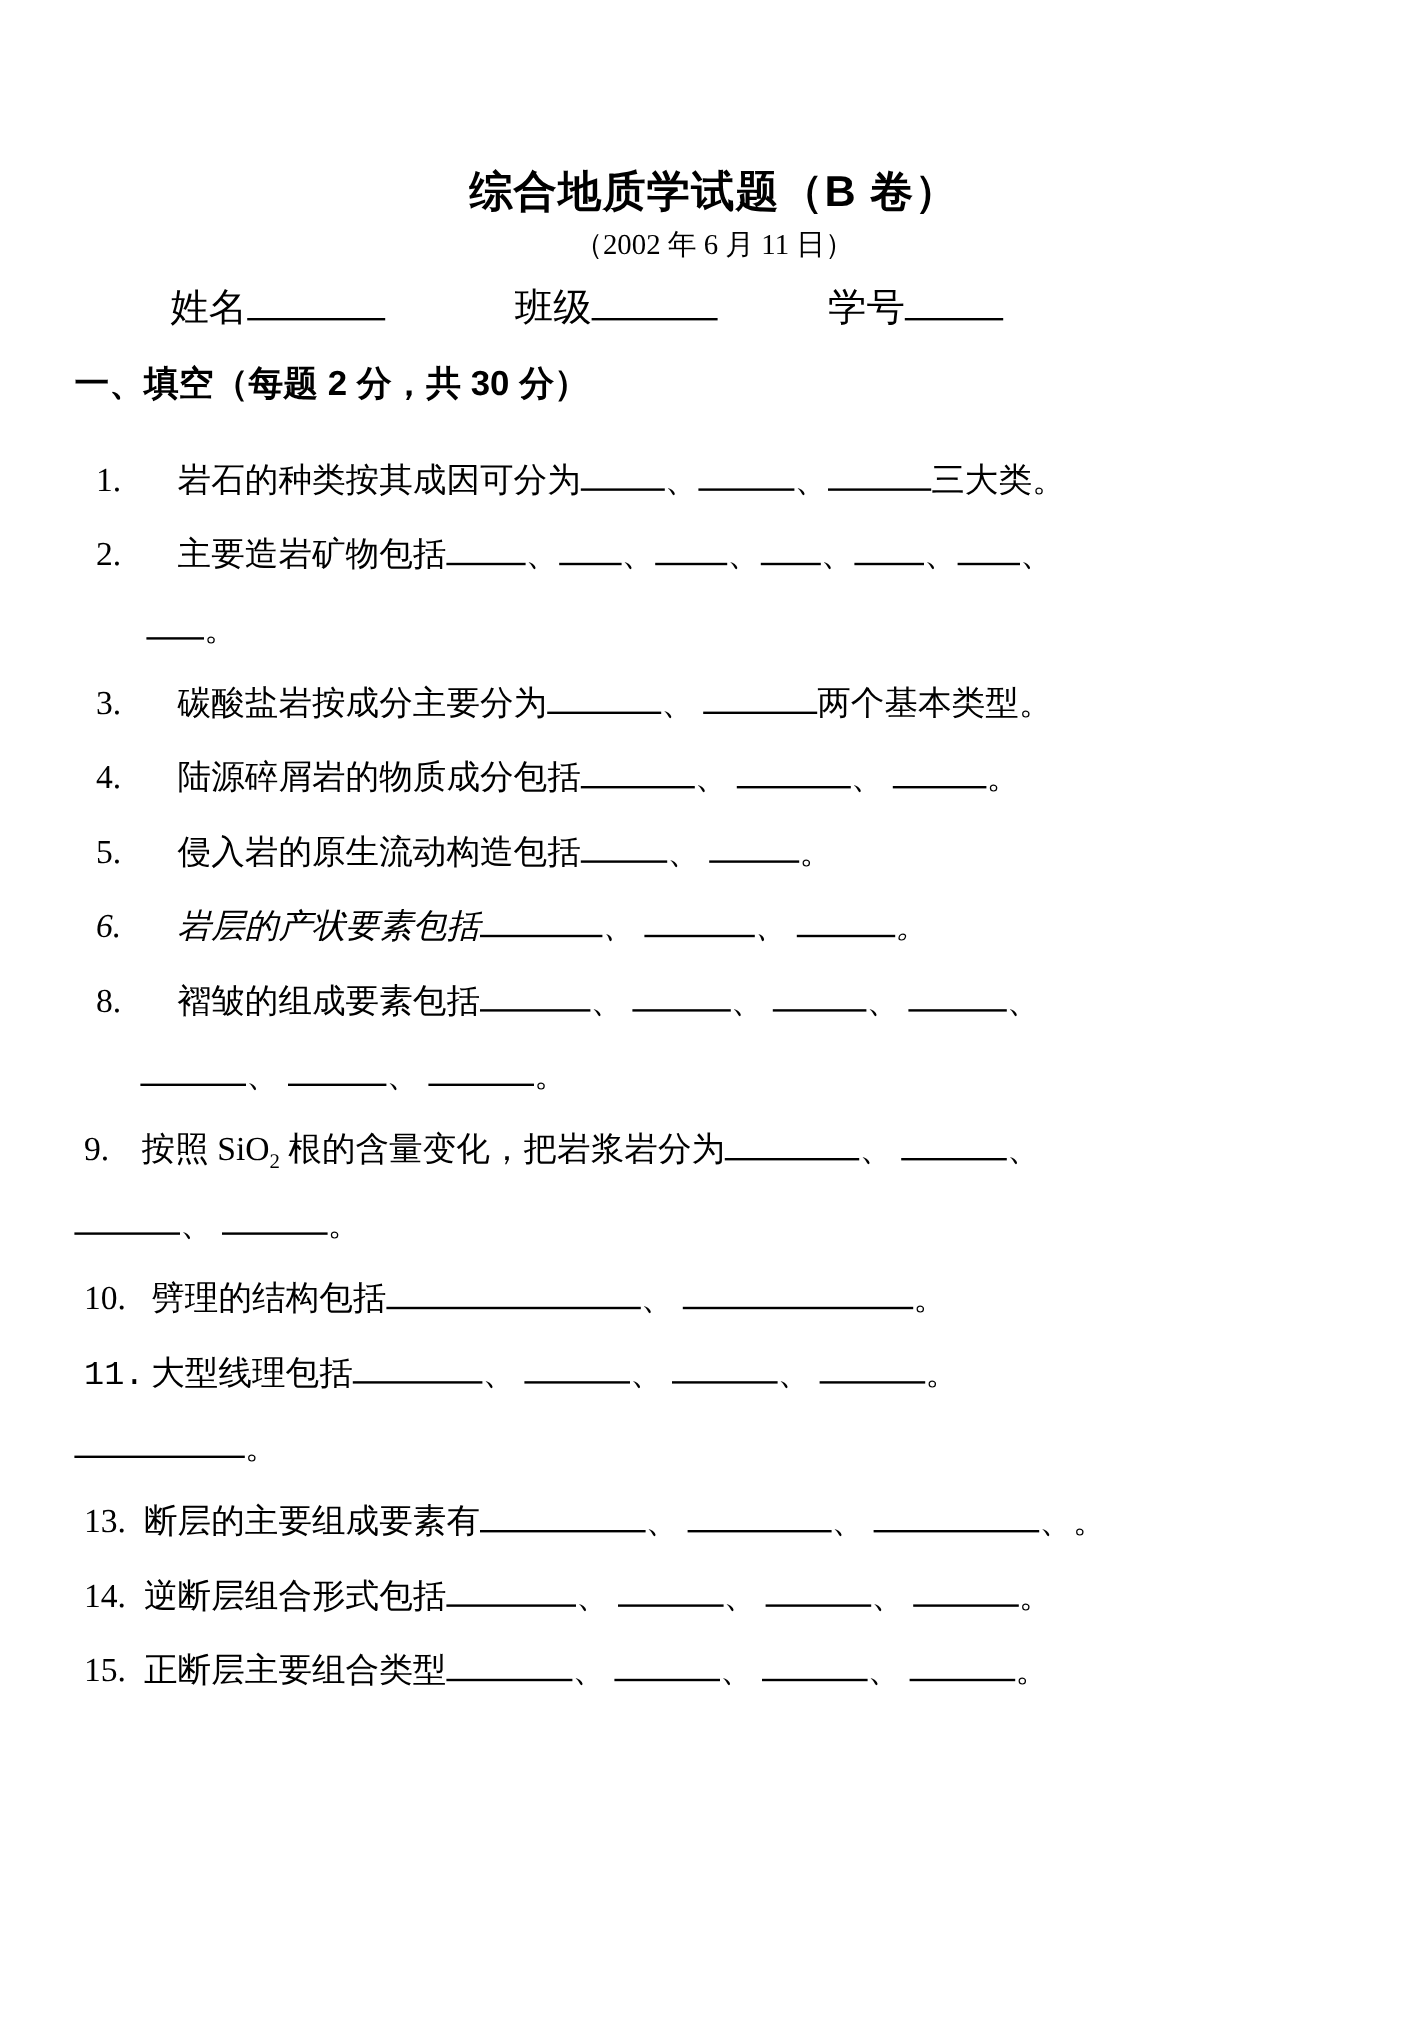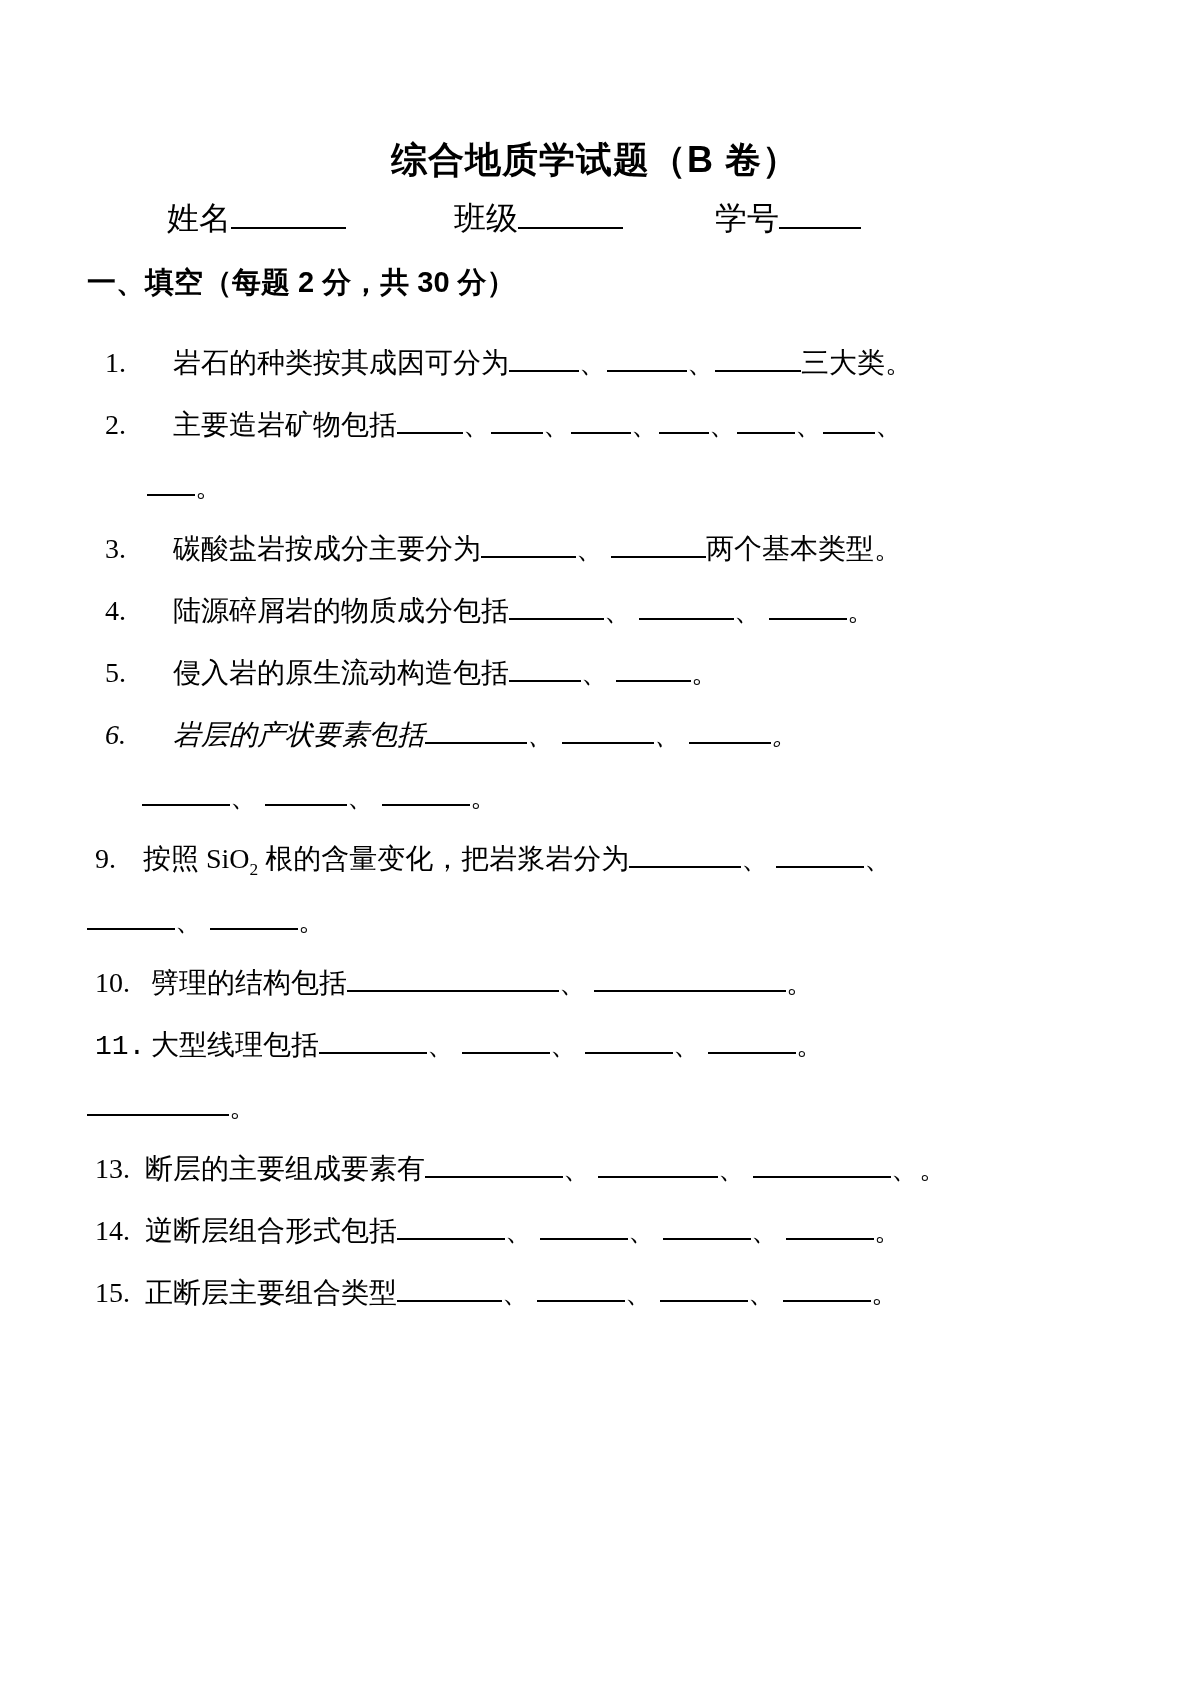--- a/index.html
+++ b/index.html
@@ -4,21 +4,21 @@
 <style>
   html,body{margin:0;padding:0;background:#ffffff;}
   .page{
     position:relative;
     width:1190px;height:1683px;
     background:#ffffff;
     color:#000;
     font-family:"Liberation Serif","DejaVu Serif",serif;
     overflow:hidden;
   }
-  .content{margin:0 87px;}
+  .content{margin:0 62px;}
   .title{
     margin-top:138px;
     text-align:center;
     font-size:36px;font-weight:bold;
     line-height:44px;
     font-family:"Liberation Sans","DejaVu Sans",sans-serif;
     letter-spacing:1px;
   }
   .date{
     margin-top:8px;
@@ -54,30 +54,32 @@
     border-bottom:2px solid #000;
   }
   sub.chem{font-size:0.62em;}
 </style>
 </head>
 <body>
 
 <div class="page">
   <div class="content">
     <div class="title">综合地质学试题（B 卷）</div>
+    <div class="date">（2002 年 6 月 11 日）</div>
     <div class="fields"><span class="field" style="margin-left: 80px;"><span>姓名</span><span class="blank" style="width: 115px;"></span></span><span class="field" style="margin-left: 108px;"><span>班级</span><span class="blank" style="width: 105px;"></span></span><span class="field" style="margin-left: 92px;"><span>学号</span><span class="blank" style="width: 82px;"></span></span></div>
     <div class="heading">一、填空（每题 2 分，共 30 分）</div>
     <div class="questions">
         <div class="q-line" style="padding-left: 18px;"><span class="q-num" style="width: 68px;">1.</span><span>岩石的种类按其成因可分为</span><span class="blank" style="width: 70px;"></span><span>、</span><span class="blank" style="width: 80px;"></span><span>、</span><span class="blank" style="width: 86px;"></span><span>三大类。</span></div>
         <div class="q-line" style="padding-left: 18px;"><span class="q-num" style="width: 68px;">2.</span><span>主要造岩矿物包括</span><span class="blank" style="width: 66px;"></span><span>、</span><span class="blank" style="width: 52px;"></span><span>、</span><span class="blank" style="width: 60px;"></span><span>、</span><span class="blank" style="width: 50px;"></span><span>、</span><span class="blank" style="width: 58px;"></span><span>、</span><span class="blank" style="width: 52px;"></span><span>、</span></div>
         <div class="q-line" style="padding-left: 60px;"><span class="blank" style="width: 48px;"></span><span>。</span></div>
         <div class="q-line" style="padding-left: 18px;"><span class="q-num" style="width: 68px;">3.</span><span>碳酸盐岩按成分主要分为</span><span class="blank" style="width: 95px;"></span><span>、 </span><span class="blank" style="width: 95px;"></span><span>两个基本类型。</span></div>
         <div class="q-line" style="padding-left: 18px;"><span class="q-num" style="width: 68px;">4.</span><span>陆源碎屑岩的物质成分包括</span><span class="blank" style="width: 95px;"></span><span>、 </span><span class="blank" style="width: 95px;"></span><span>、 </span><span class="blank" style="width: 78px;"></span><span>。</span></div>
         <div class="q-line" style="padding-left: 18px;"><span class="q-num" style="width: 68px;">5.</span><span>侵入岩的原生流动构造包括</span><span class="blank" style="width: 72px;"></span><span>、 </span><span class="blank" style="width: 75px;"></span><span>。</span></div>
         <div class="q-line" style="padding-left: 18px; font-style: italic;"><span class="q-num" style="width: 68px;">6.</span><span>岩层的产状要素包括</span><span class="blank" style="width: 102px;"></span><span>、 </span><span class="blank" style="width: 92px;"></span><span>、 </span><span class="blank" style="width: 82px;"></span><span>。</span></div>
+        <div class="q-line" style="padding-left: 18px;"><span class="q-num" style="width: 68px;">8.</span><span>褶皱的组成要素包括</span><span class="blank" style="width: 92px;"></span><span>、 </span><span class="blank" style="width: 82px;"></span><span>、 </span><span class="blank" style="width: 78px;"></span><span>、 </span><span class="blank" style="width: 82px;"></span><span>、</span></div>
         <div class="q-line" style="padding-left: 55px;"><span class="blank" style="width: 88px;"></span><span>、 </span><span class="blank" style="width: 82px;"></span><span>、 </span><span class="blank" style="width: 88px;"></span><span>。</span></div>
         <div class="q-line" style="padding-left: 8px;"><span class="q-num" style="width: 48px;">9.</span><span>按照 SiO</span><sub class="chem">2</sub><span> 根的含量变化，把岩浆岩分为</span><span class="blank" style="width: 112px;"></span><span>、 </span><span class="blank" style="width: 88px;"></span><span>、</span></div>
         <div class="q-line" style="padding-left: 0px;"><span class="blank" style="width: 88px;"></span><span>、 </span><span class="blank" style="width: 88px;"></span><span>。</span></div>
         <div class="q-line" style="padding-left: 8px;"><span class="q-num" style="width: 56px;">10.</span><span>劈理的结构包括</span><span class="blank" style="width: 212px;"></span><span>、 </span><span class="blank" style="width: 192px;"></span><span>。</span></div>
         <div class="q-line" style="padding-left: 8px;"><span class="q-num" style="width: 56px; font-family: Liberation Mono, monospace;">11.</span><span>大型线理包括</span><span class="blank" style="width: 108px;"></span><span>、 </span><span class="blank" style="width: 88px;"></span><span>、 </span><span class="blank" style="width: 88px;"></span><span>、 </span><span class="blank" style="width: 88px;"></span><span>。</span></div>
         <div class="q-line" style="padding-left: 0px;"><span class="blank" style="width: 142px;"></span><span>。</span></div>
         <div class="q-line" style="padding-left: 8px;"><span class="q-num" style="width: 50px;">13.</span><span>断层的主要组成要素有</span><span class="blank" style="width: 138px;"></span><span>、 </span><span class="blank" style="width: 120px;"></span><span>、 </span><span class="blank" style="width: 138px;"></span><span>、。</span></div>
         <div class="q-line" style="padding-left: 8px;"><span class="q-num" style="width: 50px;">14.</span><span>逆断层组合形式包括</span><span class="blank" style="width: 108px;"></span><span>、 </span><span class="blank" style="width: 88px;"></span><span>、 </span><span class="blank" style="width: 88px;"></span><span>、 </span><span class="blank" style="width: 88px;"></span><span>。</span></div>
         <div class="q-line" style="padding-left: 8px;"><span class="q-num" style="width: 50px;">15.</span><span>正断层主要组合类型</span><span class="blank" style="width: 105px;"></span><span>、 </span><span class="blank" style="width: 88px;"></span><span>、 </span><span class="blank" style="width: 88px;"></span><span>、 </span><span class="blank" style="width: 88px;"></span><span>。</span></div>
       </div>

